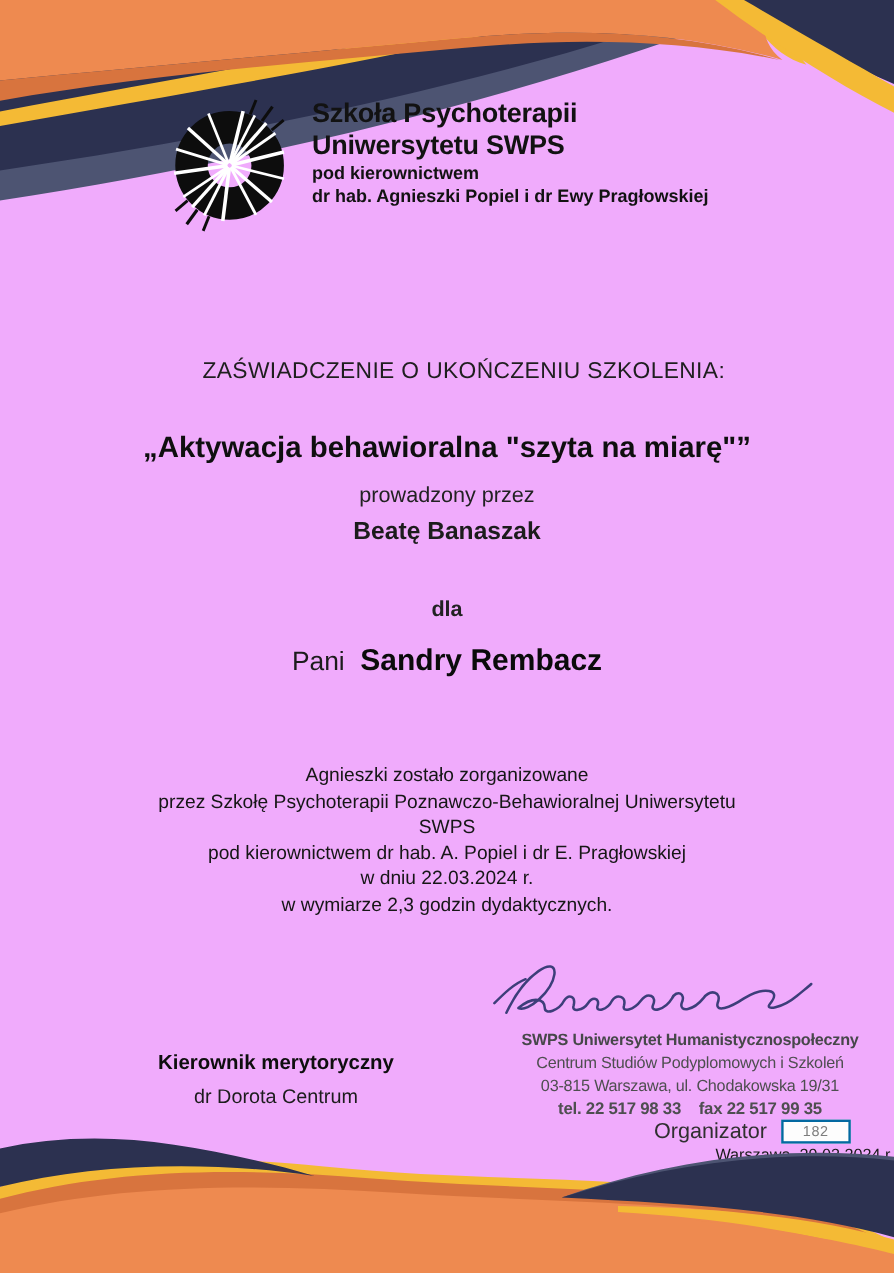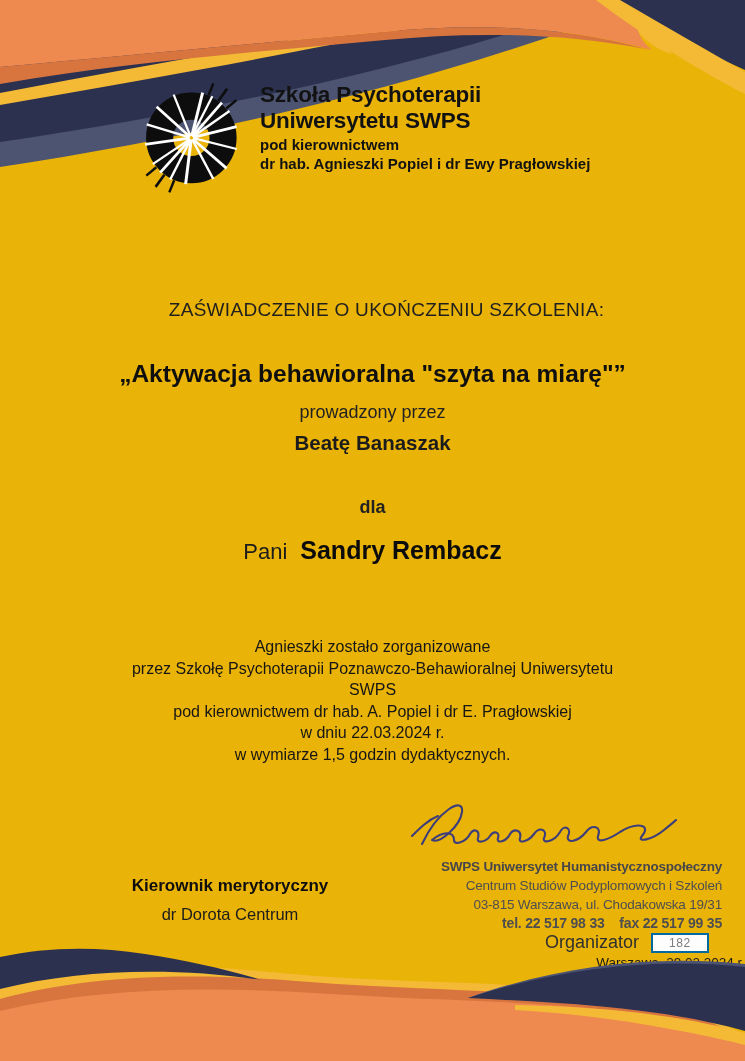--- a/index.html
+++ b/index.html
@@ -1,20 +1,20 @@
 <!DOCTYPE html>
 <html lang="pl"><head>
 <meta charset="utf-8">
 <style>
   * { margin:0; padding:0; box-sizing:border-box; }
   html,body { background:#e9e9e9; }
   body { font-family:"Liberation Sans","DejaVu Sans",sans-serif; }
   .page {
     position:relative; width:745px; height:1061px; margin:0 auto;
-    background:#eab308; overflow:hidden; color:#1c1c1c;
+    background:#f0abfc; overflow:hidden; color:#1c1c1c;
   }
   svg { display:block; }
   .decor-top { position:absolute; top:0; left:0; }
   .decor-bottom { position:absolute; bottom:0; left:0; }
 
   .logo-row { position:absolute; left:140px; top:78px; display:flex; align-items:flex-start; }
   .logo-mark { width:112px; height:116px; flex:0 0 auto; }
   .logo-text { margin-left:8px; margin-top:4px; }
   .logo-title-line { font-size:22.5px; line-height:26px; font-weight:700; color:#121212; letter-spacing:-0.2px; }
   .logo-sub-line { font-size:15px; line-height:18.5px; font-weight:700; color:#121212; }
@@ -27,21 +27,21 @@
   .trainer { top:431px; font-size:20.5px; font-weight:700; }
   .for-label { top:497px; font-size:18px; color:#222;font-weight:bold; }
   .recipient { top:536px; display:flex; justify-content:center; align-items:baseline; gap:13px; }
   .recipient-prefix { font-size:22px; color:#1c1c1c; }
   .recipient-name { font-size:25px; font-weight:700; color:#0b0b0b; }
 
   .body-par { top:636px; font-size:16px; line-height:21.5px; color:#161616; }
 
   .signature-svg { position:absolute; left:408px; top:790px; }
 
-  .stamp { position:absolute; left:428px; top:857px; width:294px; text-align:right;
+  .stamp { position:absolute; left:428px; top:857px; width:294px; text-align:center;
            color:#4e4e50; font-size:13.5px; line-height:19px; letter-spacing:-0.2px; }
   .stamp-line { white-space:pre-wrap; }
   .stamp-line:first-child { font-weight:700; color:#47474a; }
   .stamp-line:last-child { font-weight:700; font-size:14px; }
 
   .signoff-left { position:absolute; left:84px; top:876px; width:292px; text-align:center; }
   .role-title { font-size:17px; font-weight:700; color:#0e0e0e; }
   .role-person { margin-top:9px; font-size:16.5px; color:#1c1c1c; }
 
   .organizer-row { position:absolute; left:545px; top:932px; display:flex; align-items:center; gap:12px; }
@@ -122,21 +122,21 @@
     <span class="recipient-prefix">Pani</span>
     <span class="recipient-name">Sandry Rembacz</span>
   </div>
 
   <div class="centered body-par">
       <div>Agnieszki zostało zorganizowane</div>
       <div>przez Szkołę Psychoterapii Poznawczo-Behawioralnej Uniwersytetu</div>
       <div>SWPS</div>
       <div>pod kierownictwem dr hab. A. Popiel i dr E. Pragłowskiej</div>
       <div>w dniu 22.03.2024 r.</div>
-      <div>w wymiarze 1,5 godzin dydaktycznych.</div>
+      <div>w wymiarze 2,3 godzin dydaktycznych.</div>
     </div>
 
   <svg class="signature-svg" width="272" height="72" viewBox="0 0 272 72">
     <g fill="none" stroke-width="2.1" stroke-linecap="round" stroke-linejoin="round" stroke="#3D3E7A">
       <path d="M4,46 C12,38 20,30 30,26"></path>
       <path d="M14,54 C30,20 56,6 54,22 C52,36 32,54 24,50
                C36,40 46,42 46,50 C46,56 58,52 62,44
                C66,38 72,40 70,48 C68,54 78,52 82,46
                C86,40 92,42 90,48 C88,54 98,52 102,44
                C106,38 114,40 112,48 C110,54 120,52 126,44

